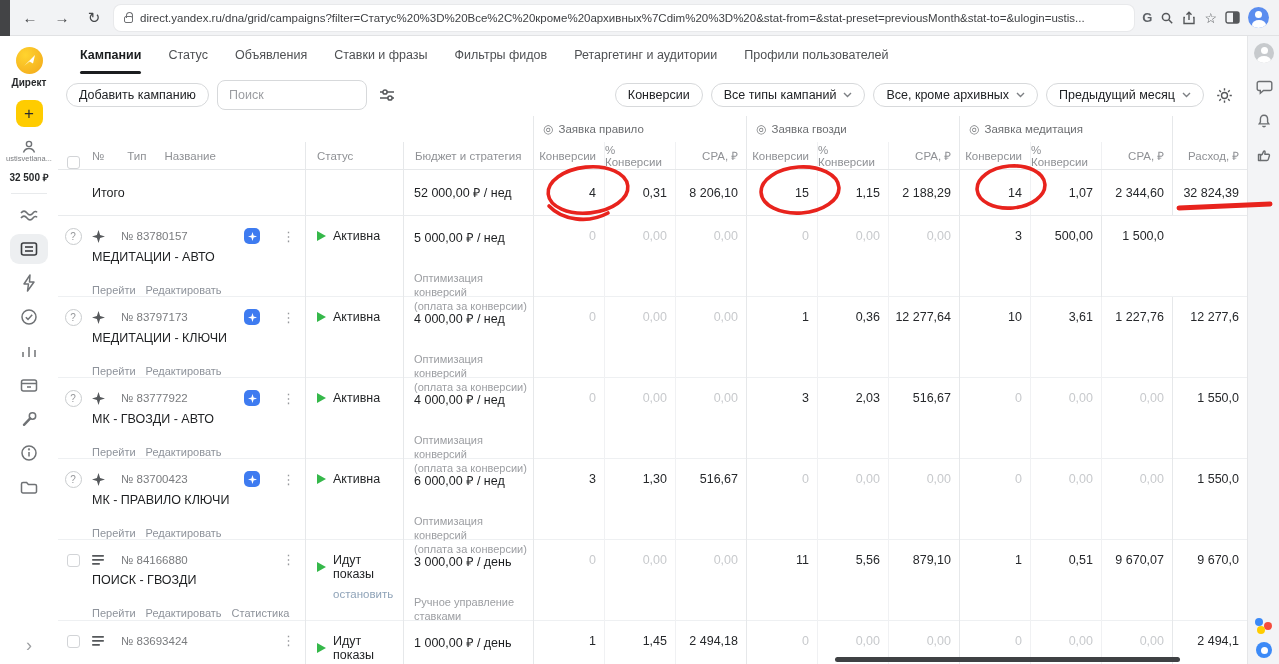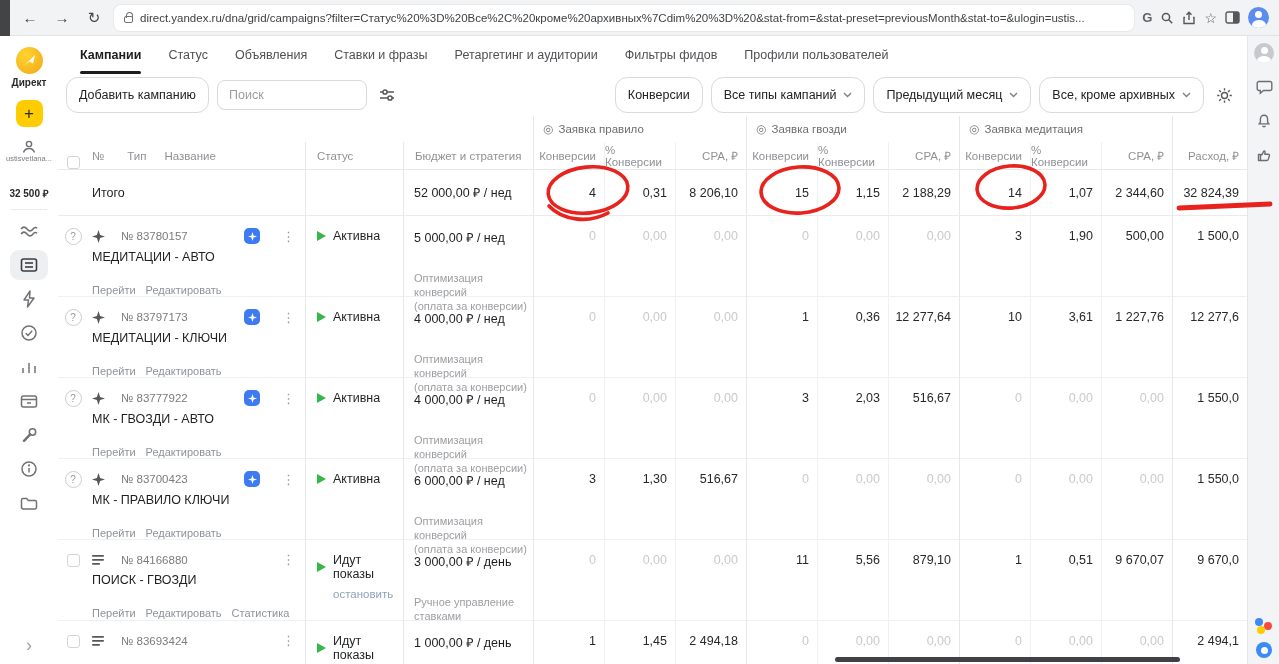--- a/index.html
+++ b/index.html
@@ -39,35 +39,35 @@
   
   .side{position:absolute;left:0;top:36px;width:58px;bottom:0;background:#fff;
     display:flex;flex-direction:column;align-items:center}
   .logo{width:27px;height:27px;border-radius:50%;margin-top:11px;position:relative;
     background:radial-gradient(circle at 35% 30%,#ffd42e,#f2a71b);cursor:pointer}
   .brand{font-size:10px;font-weight:bold;color:#27292b;margin-top:3px}
   .plus-btn{width:27px;height:27px;border-radius:8px;background:#fc0;margin-top:12px;font-size:17px;
     display:flex;align-items:center;justify-content:center;color:#2a2c2e;cursor:pointer}
   .user-wrap{margin-top:12px;display:flex;flex-direction:column;align-items:center;cursor:pointer}
   .user-label{font-size:7.5px;color:#7b7d80;max-width:54px;white-space:nowrap;overflow:hidden;text-overflow:ellipsis}
-  .balance{font-size:10px;color:#26282a;margin-top:23px;font-weight:bold}
+  .balance{font-size:10px;color:#26282a;margin-top:7px;font-weight:bold}
   .side-div{width:36px;border-top:1px solid #e8eaec;margin:9px 0 4px}
   .sic{width:58px;height:34px;display:flex;align-items:center;justify-content:center;cursor:pointer}
   .sic .pill{width:38px;height:30px;border-radius:9px;background:#edeff1;display:flex;align-items:center;justify-content:center}
   .side-bottom{margin-top:auto;margin-bottom:8px;font-size:18px;color:#9ea0a3;cursor:pointer}
 
   
   .main{position:absolute;left:58px;top:36px;right:32px;bottom:0;background:#fff}
   .tabs{height:38px;display:flex;align-items:center;gap:27px;padding-left:22px}
   .tab{font-size:12.5px;color:#4e5053;cursor:pointer;position:relative;height:100%;display:flex;align-items:center}
   .tab.active{font-weight:bold;color:#1b1d1f}
   .tab.active::after{content:"";position:absolute;left:0;right:0;bottom:0;height:3px;background:#1b1d1f;border-radius:2px}
 
   .toolbar{height:42px;display:flex;align-items:center;gap:8px;padding:0 10px 0 8px}
-  .btn{height:36px;border:1px solid #d7d9db;border-radius:12px;background:#fff;font-size:12.5px;
+  .btn{height:24px;border:1px solid #d7d9db;border-radius:12px;background:#fff;font-size:12.5px;
     color:#212326;display:inline-flex;align-items:center;gap:7px;padding:0 12px;cursor:pointer;white-space:nowrap}
   .iconbtn{border:none;background:none;padding:0 4px}
   .search{width:150px;height:30px;border:1px solid #d7d9db;border-radius:8px;font-size:12.5px;
     padding:0 11px;color:#212326;outline:none;font-family:"Liberation Sans",sans-serif}
   .search::placeholder{color:#9b9da1}
   .spacer{flex:1}
 
   
   .grid{display:grid;grid-template-columns:30px 217px 98px 130px 71px 71px 71px 71px 71px 71px 71px 71px 71px 75px}
   .vl{border-left:1px solid #f0f1f3}
@@ -268,22 +268,22 @@
     </div>
     <div class="side-bottom">›</div>
   </div>
 
   <div class="main">
     <div class="tabs">
       <div class="tab active">Кампании</div>
       <div class="tab">Статус</div>
       <div class="tab">Объявления</div>
       <div class="tab">Ставки и фразы</div>
+      <div class="tab">Фильтры фидов</div>
       <div class="tab">Ретаргетинг и аудитории</div>
-      <div class="tab">Фильтры фидов</div>
       <div class="tab">Профили пользователей</div>
     </div>
 
     <div class="toolbar">
       <button class="btn">Добавить кампанию</button>
       <input class="search" placeholder="Поиск" style="">
       <span class="btn iconbtn">
         <svg width="16" height="14" viewBox="0 0 16 14" fill="none" stroke="#55575a" stroke-width="1.5">
             <line x1="1" y1="4" x2="15" y2="4"></line>
             <circle cx="6" cy="4" r="2.1" fill="#fff"></circle>
@@ -293,27 +293,27 @@
       </span>
       <span class="spacer"></span>
       <button class="btn">Конверсии</button>
       <button class="btn">
         <span>Все типы кампаний</span>
         <svg width="9" height="6" viewBox="0 0 9 6" fill="none" stroke="#7d8084" stroke-width="1.4">
             <path d="M1 1 L4.5 4.5 L8 1"></path>
           </svg>
       </button>
       <button class="btn">
-        <span>Предыдущий месяц</span>
+        <span>Все, кроме архивных</span>
         <svg width="9" height="6" viewBox="0 0 9 6" fill="none" stroke="#7d8084" stroke-width="1.4">
             <path d="M1 1 L4.5 4.5 L8 1"></path>
           </svg>
       </button>
       <button class="btn">
-        <span>Все, кроме архивных</span>
+        <span>Предыдущий месяц</span>
         <svg width="9" height="6" viewBox="0 0 9 6" fill="none" stroke="#7d8084" stroke-width="1.4">
             <path d="M1 1 L4.5 4.5 L8 1"></path>
           </svg>
       </button>
       <span class="btn iconbtn">
         <svg width="17" height="17" viewBox="0 0 17 17" fill="none" stroke="#55575a" stroke-width="1.4">
             <circle cx="8.5" cy="8.5" r="3"></circle>
             <path d="M8.5 1.2 V3.4 M8.5 13.6 V15.8 M1.2 8.5 H3.4 M13.6 8.5 H15.8 M3.3 3.3 L4.9 4.9 M12.1 12.1 L13.7 13.7 M13.7 3.3 L12.1 4.9 M4.9 12.1 L3.3 13.7"></path>
           </svg>
       </span>
@@ -418,21 +418,20 @@
           <div>(оплата за конверсии)</div>
         </div>
       </div>
       <div class="cell num vs zero">0</div>
       <div class="cell num vl zero">0,00</div>
       <div class="cell num vl zero">0,00</div>
       <div class="cell num vs zero">0</div>
       <div class="cell num vl zero">0,00</div>
       <div class="cell num vl zero">0,00</div>
       <div class="cell num vs">3</div>
-      <div class="cell num vl">1,90</div>
       <div class="cell num vl">500,00</div>
       <div class="cell num vs">1 500,0</div>
     </div>
         <div class="row grid">
       <div class="cell lead">
         <span class="rec-ic"></span>
 
       </div>
       <div class="cell namecell">
         <div class="idline">

